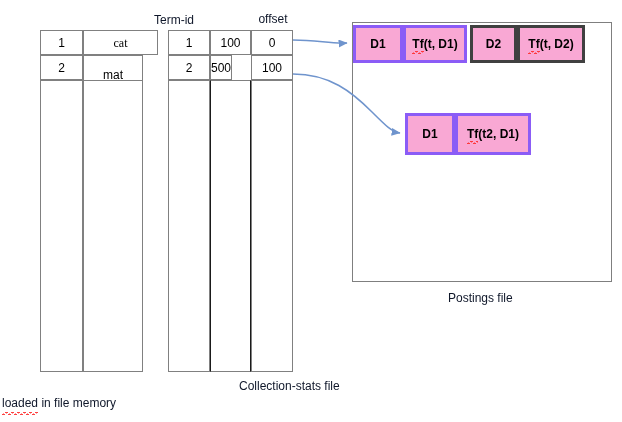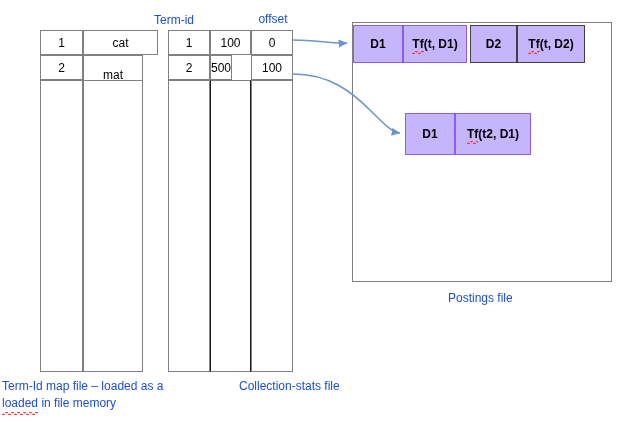--- a/index.html
+++ b/index.html
@@ -28,57 +28,57 @@
     font-size: 12px;
     color: #000;
     background: #fff;
     line-height: 1;
   }
 
   
   .colhead {
     position: absolute;
     font-size: 12px;
-    color: #1d4ed8;
+    color: #0f172a;
     white-space: nowrap;
     text-align: center;
   }
 
   
   #postings-frame {
     position: absolute;
     left: 352px;
     top: 22px;
     width: 260px;
     height: 260px;
     box-sizing: border-box;
     border: 1px solid #7f7f7f;
     background: #fff;
   }
 
   
   .pcell {
     position: absolute;
     box-sizing: border-box;
-    border: 1px solid #8b5cf6;
-    background: #c4b5fd;
+    border: 3px solid #8b5cf6;
+    background: #f9a8d4;
     display: flex;
     align-items: center;
     justify-content: center;
     font-size: 12px;
     font-weight: bold;
     white-space: nowrap;
   }
   .pcell.dark { border-color: #404040; }
 
   
   .caption {
     position: absolute;
     font-size: 12px;
-    color: #1d4ed8;
+    color: #0f172a;
     white-space: nowrap;
     line-height: 16px;
   }
   .caption.multi { white-space: normal; line-height: 17px; }
 
   
   .squig {
     position: relative;
     display: inline-block;
   }
@@ -103,30 +103,30 @@
     left: 0; top: 0;
     width: 622px; height: 422px;
     pointer-events: none;
   }
 </style>
 </head>
 <body>
 
 <div>
   <div class="cell" style="left:40px;  top:30px;  width:43px; height:25px;">1</div>
-  <div class="cell" style="left:83px;  top:30px;  width:75px; height:25px;">cat</div>
+  <div class="cell" style="left:83px;  top:30px;  width:75px; height:25px;font-family:Liberation Serif, serif;">cat</div>
 
   <div class="cell" style="left:40px;  top:55px;  width:43px; height:25px;">2</div>
   <div class="cell" style="left:83px;  top:55px;  width:60px; height:40px;">mat</div>
 
   <div class="cell" style="left:40px;  top:80px;  width:43px; height:292px;"></div>
   <div class="cell" style="left:83px;  top:80px;  width:60px; height:292px;"></div>
 </div>
 
-<div class="caption multi" style="left:2px; top:378px; width:200px;"><span>Term-Id map file – loaded as a</span><br><span class="squig">loaded</span><span> in file memory</span></div>
+<div class="caption multi" style="left:2px; top:378px; width:200px;"><br><span class="squig">loaded</span><span> in file memory</span></div>
 
 <div>
   <div class="colhead" style="left:148px; top:13px; width:52px;">Term-id</div>
   <div class="colhead" style="left:207px; top:22px; width:38px;margin-top:16px;">df</div>
   <div class="colhead" style="left:249px; top:12px; width:48px;text-align:center;">offset</div>
 </div>
 
 <div>
   <div class="cell" style="left:168px; top:30px; width:42px; height:25px;">1</div>
   <div class="cell" style="left:210px; top:30px; width:41px; height:25px;">100</div>

